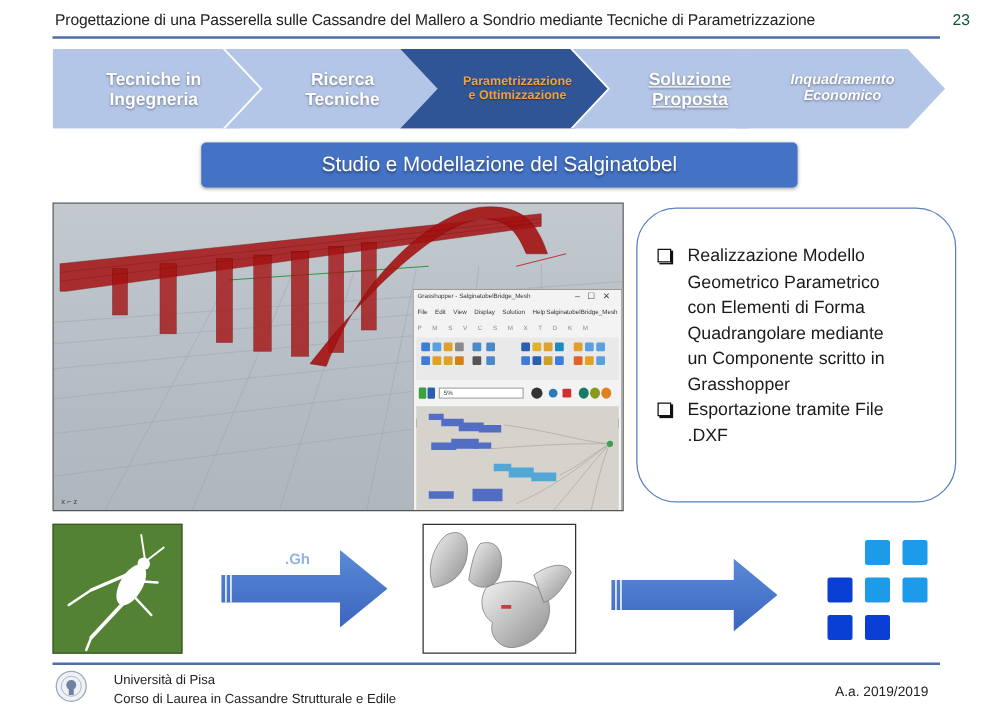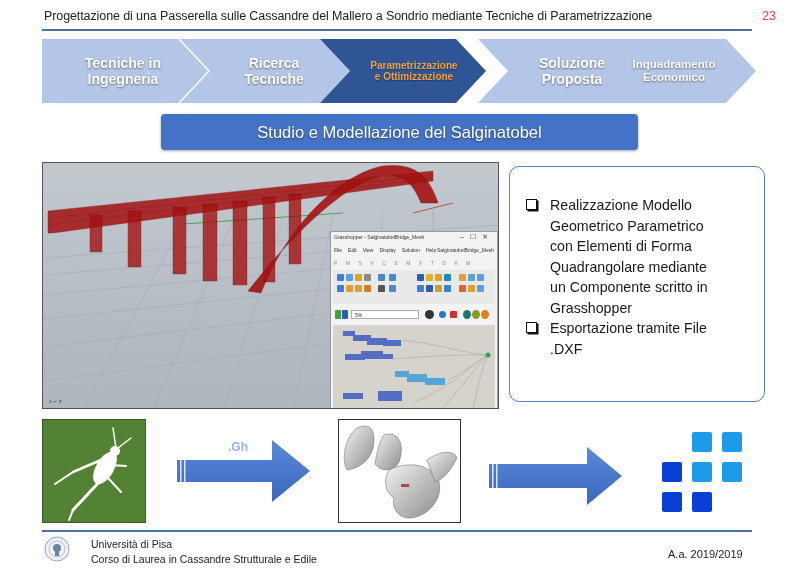--- a/index.html
+++ b/index.html
@@ -1,34 +1,34 @@
 <!DOCTYPE html>
 <html><head>
 <meta charset="utf-8">
 <style>
   html, body { margin:0; padding:0; }
   body { width:800px; height:576px; background:#ffffff; position:relative; overflow:hidden; font-family:"Liberation Sans", sans-serif; }
   .abs { position:absolute; }
 
   
   .hdr-title { left:44px; top:9px; font-size:12.5px; color:#222; white-space:nowrap; font-family:"Liberation Sans Narrow","Liberation Sans",sans-serif; letter-spacing:-0.1px; }
-  .hdr-page { left:762px; top:9px; font-size:12.5px; color:#ef4444;text-align:right; }
+  .hdr-page { left:762px; top:9px; font-size:12.5px; color:#14532d;text-align:right; }
   .hdr-line { left:42px; top:29px; width:710px; height:2px; background:#4f6fa8; }
 
   
   .chev { top:39px; height:64px; display:flex; align-items:center; justify-content:center; text-align:center; font-weight:bold; color:#ffffff; line-height:1.15; text-shadow:0 1px 2px rgba(0,0,0,0.45); }
   .chev.light { background:#b4c6e7; }
   .chev.dark { background:#2f5597; color:#f4a23a; font-size:10px; text-shadow:0 1px 1px rgba(0,0,0,0.4); }
   .chev .t { font-size:14px; }
-  .chev.small .t { font-size:11.5px; }
+  .chev.small .t { font-size:11.5px;font-style:italic; }
   .c1 { left:42px; width:180px; clip-path:polygon(0 0, 150px 0, 180px 50%, 150px 100%, 0 100%); padding-right:18px; box-sizing:border-box; }
   .c2 { left:180px; width:170px; clip-path:polygon(0 0, 140px 0, 170px 50%, 140px 100%, 0 100%, 30px 50%); padding-left:18px; box-sizing:border-box;align-items:center; }
   .c2-edge { left:178px; top:39px; width:176px; height:64px; background:#ffffff; clip-path:polygon(0 0, 144px 0, 174px 50%, 144px 100%, 0 100%, 30px 50%); }
   .c3 { left:320px; width:170px; clip-path:polygon(0 0, 140px 0, 170px 50%, 140px 100%, 0 100%, 30px 50%); padding-left:18px; box-sizing:border-box; }
-  .c4 { left:478px; width:170px; clip-path:polygon(0 0, 140px 0, 170px 50%, 140px 100%, 0 100%, 30px 50%); padding-left:18px; box-sizing:border-box; }
+  .c4 { left:458px; width:170px; clip-path:polygon(0 0, 140px 0, 170px 50%, 140px 100%, 0 100%, 30px 50%); padding-left:18px; box-sizing:border-box;text-decoration:underline; }
   .c4-edge { left:456px; top:39px; width:176px; height:64px; background:#ffffff; clip-path:polygon(0 0, 144px 0, 174px 50%, 144px 100%, 0 100%, 30px 50%); }
   .c5 { left:588px; width:168px; clip-path:polygon(0 0, 138px 0, 168px 50%, 138px 100%, 0 100%, 30px 50%); padding-left:18px; padding-right:14px; box-sizing:border-box; }
 
   
   .banner { left:161px; top:114px; width:477px; height:36px; background:#4472c4; border-radius:4px; box-shadow:0 1px 3px rgba(0,0,0,0.35); color:#fff; font-size:16.5px; display:flex; align-items:center; justify-content:center; text-shadow:0 1px 2px rgba(0,0,0,0.4); }
 
   
   .shot { left:42px; top:162px; width:457px; height:247px; border:1px solid #555; box-sizing:border-box; background:linear-gradient(#c3c9cf 0%, #b9c0c7 40%, #aeb6be 100%); overflow:hidden; }
   .shot svg { position:absolute; left:0; top:0; }
   .gh-win { left:287px; top:68px; width:168px; height:178px; background:#f3f3f3; border:1px solid #999; box-sizing:border-box; font-size:5px; color:#333; }
@@ -38,21 +38,21 @@
   .gh-menu-right { position:absolute; right:3px; top:15px; font-size:5px; }
   .gh-tabs { position:absolute; left:3px; top:28px; display:flex; gap:8.5px; font-size:5px; color:#888; }
   .gh-ribbon { position:absolute; left:2px; top:38px; width:162px; height:34px; background:#e9e9e9; }
   .gh-ico { position:absolute; width:7px; height:7px; border-radius:1px; }
   .gh-panelbar { position:absolute; top:65px; height:7px; background:#1e1e1e; color:#ccc; font-size:4px; text-align:center; line-height:7px; }
   .gh-toolbar { position:absolute; left:2px; top:76px; width:162px; height:14px; }
   .gh-zoom { position:absolute; left:18px; top:2px; width:68px; height:9px; background:#fff; border:1px solid #aaa; font-size:5px; line-height:9px; padding-left:3px; box-sizing:border-box; }
   .gh-canvas { position:absolute; left:2px; top:93px; width:162px; height:83px; background:#d6d3cc; overflow:hidden; }
 
   
-  .bullets { left:509px; top:166px; width:256px; height:236px; border:1px solid #5b7fbf; border-radius:10px; box-sizing:border-box; background:#fff; }
+  .bullets { left:509px; top:166px; width:256px; height:236px; border:1px solid #5b7fbf; border-radius:32px; box-sizing:border-box; background:#fff; }
   .bl { position:absolute; left:16px; font-size:14.2px; color:#1a1a1a; line-height:20.5px; }
   .bl .box { position:absolute; left:0; top:4px; width:9px; height:9px; border:1.5px solid #111; box-shadow:1.5px 1.5px 0 #111; }
   .bl .txt { position:absolute; left:24px; width:215px; white-space:pre-line; }
 
   
   .gh-logo { left:42px; top:419px; width:104px; height:104px; background:#548235; border:1px solid #3a5a24; box-sizing:border-box; }
   .arrow1 { left:177px; top:440px; width:133px; height:62px; }
   .gh-label { left:228px; top:440px; font-size:12px; font-weight:bold; color:#8fb4e6; text-shadow:0 0 1px #fff; }
   .rhino-logo { left:338px; top:419px; width:123px; height:104px; border:1px solid #333; box-sizing:border-box; background:#fff; }
   .arrow2 { left:489px; top:447px; width:133px; height:58px; }

